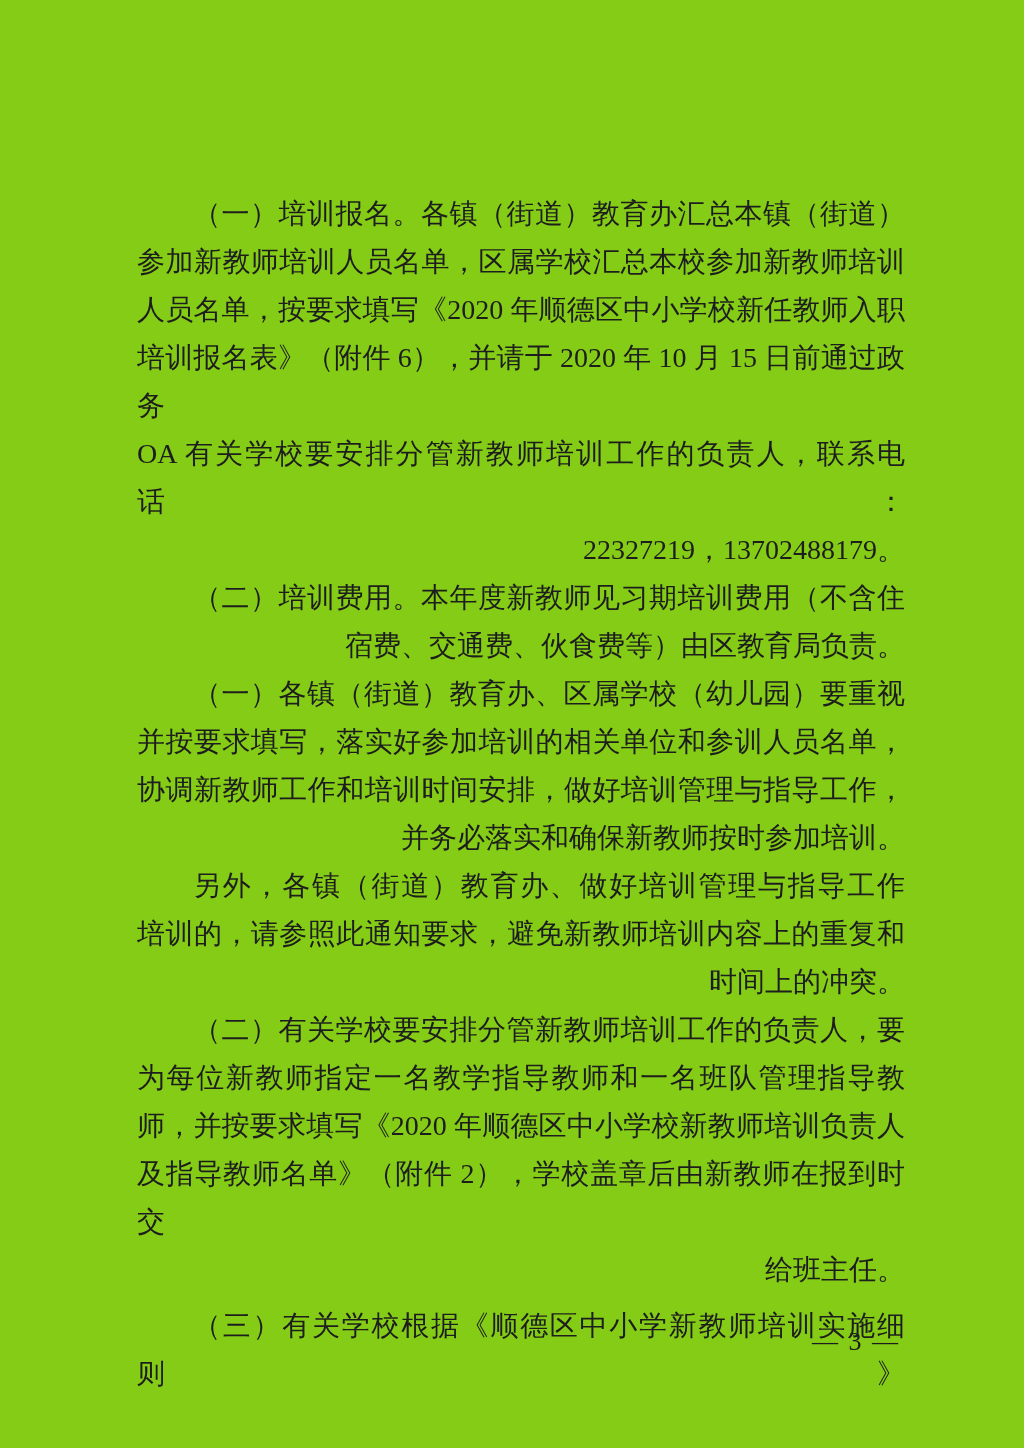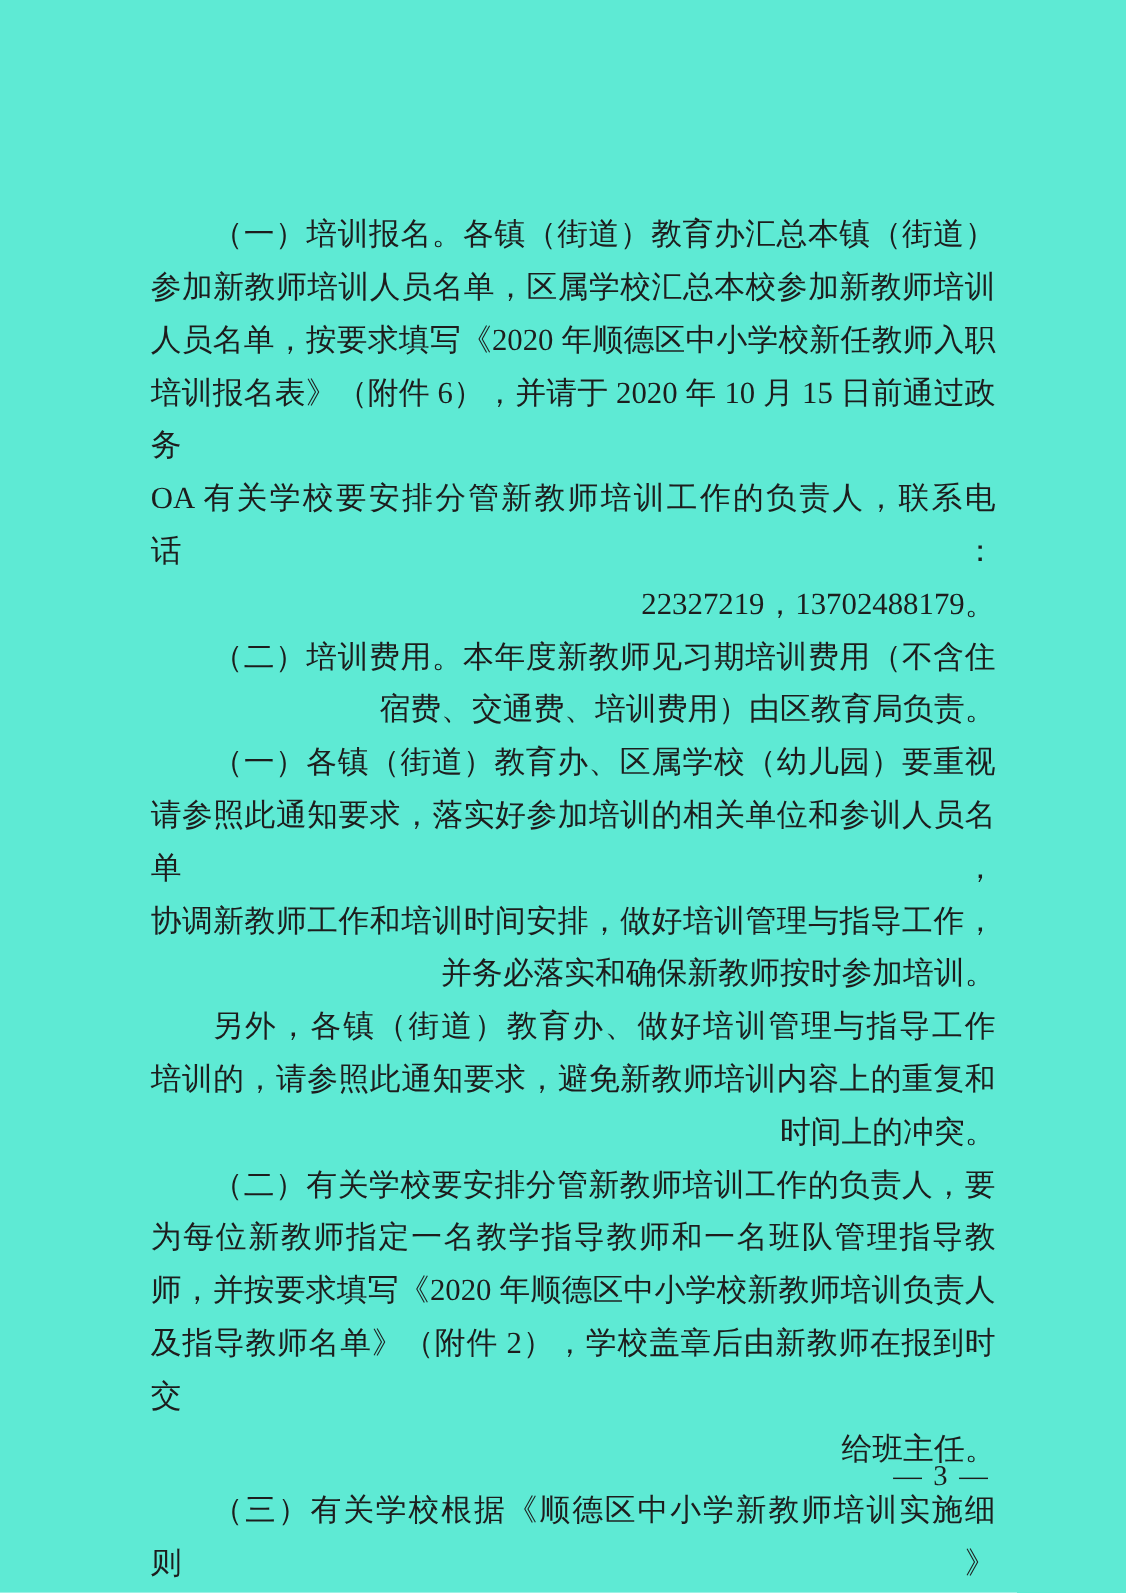--- a/index.html
+++ b/index.html
@@ -10,21 +10,21 @@
   }
 
   body {
     font-family: "Liberation Serif", "DejaVu Serif", serif;
   }
 
   .page {
     position: relative;
     width: 1024px;
     height: 1448px;
-    background: #5eead4;
+    background: #84cc16;
     overflow: hidden;
   }
 
   .content {
     position: absolute;
     left: 137px;
     top: 190px;
     width: 768px;
     color: #1d1d1d;
   }
@@ -79,23 +79,23 @@
 
   <main class="content">
 
   <p class="line first fill">（一）培训报名。各镇（街道）教育办汇总本镇（街道）</p>
       <p class="line fill">参加新教师培训人员名单，区属学校汇总本校参加新教师培训</p>
       <p class="line fill">人员名单，按要求填写《2020 年顺德区中小学校新任教师入职</p>
       <p class="line fill">培训报名表》（附件 6），并请于 2020 年 10 月 15 日前通过政务</p>
       <p class="line fill">OA 有关学校要安排分管新教师培训工作的负责人，联系电话：</p>
       <p class="line">22327219，13702488179。</p>
       <p class="line first fill">（二）培训费用。本年度新教师见习期培训费用（不含住</p>
-      <p class="line">宿费、交通费、培训费用）由区教育局负责。</p>
+      <p class="line">宿费、交通费、伙食费等）由区教育局负责。</p>
       <p class="line first fill">（一）各镇（街道）教育办、区属学校（幼儿园）要重视</p>
-      <p class="line fill">请参照此通知要求，落实好参加培训的相关单位和参训人员名单，</p>
+      <p class="line fill">并按要求填写，落实好参加培训的相关单位和参训人员名单，</p>
       <p class="line fill">协调新教师工作和培训时间安排，做好培训管理与指导工作，</p>
       <p class="line">并务必落实和确保新教师按时参加培训。</p>
       <p class="line first fill">另外，各镇（街道）教育办、做好培训管理与指导工作</p>
       <p class="line fill">培训的，请参照此通知要求，避免新教师培训内容上的重复和</p>
       <p class="line">时间上的冲突。</p>
       <p class="line first fill">（二）有关学校要安排分管新教师培训工作的负责人，要</p>
       <p class="line fill">为每位新教师指定一名教学指导教师和一名班队管理指导教</p>
       <p class="line fill">师，并按要求填写《2020 年顺德区中小学校新教师培训负责人</p>
       <p class="line fill">及指导教师名单》（附件 2），学校盖章后由新教师在报到时交</p>
       <p class="line">给班主任。</p>

